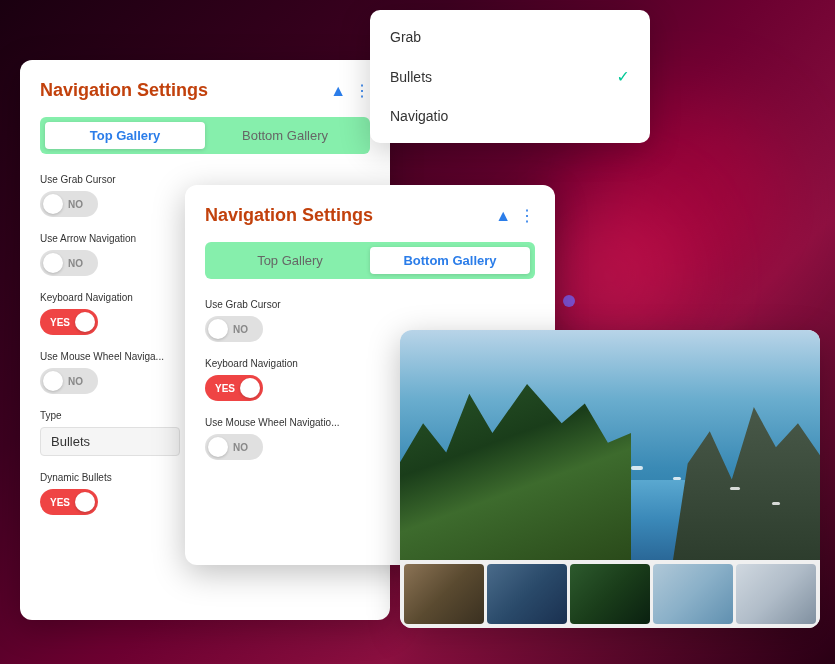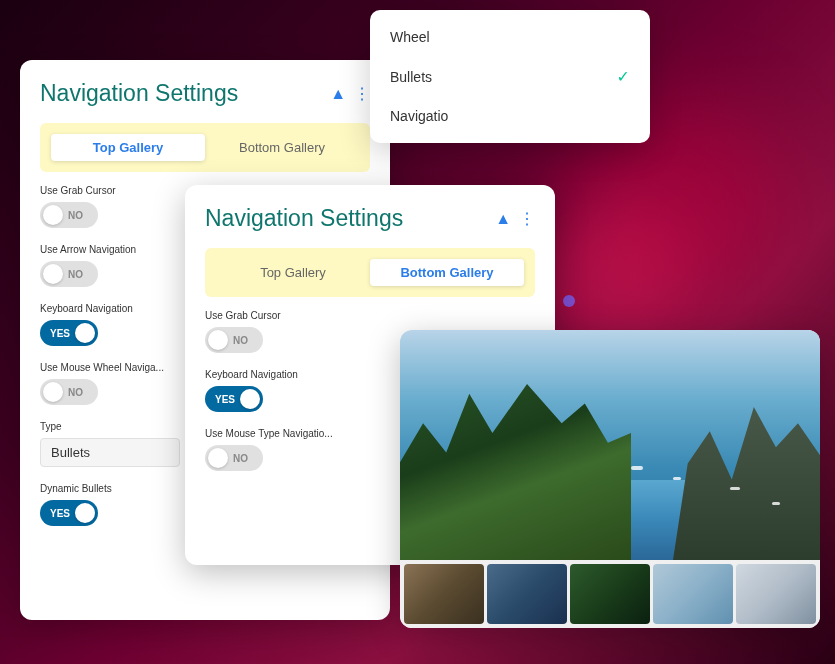--- a/index.html
+++ b/index.html
@@ -91,42 +91,42 @@
     }
 
     
     .panel-header {
       display: flex;
       align-items: center;
       justify-content: space-between;
       margin-bottom: 16px;
     }
     .panel-title {
-      color: #0f766e;
-      font-size: 23px;
-      font-weight: 400;
+      color: #c2410c;
+      font-size: 18px;
+      font-weight: 700;
     }
     .panel-header-icons {
       display: flex;
       align-items: center;
       gap: 8px;
     }
     .chevron-icon, .dots-icon {
       color: #2b7de9;
       font-size: 16px;
       cursor: pointer;
     }
 
     
     .tab-group {
       display: flex;
-      background: #fef9c3;
+      background: #86efac;
       border-radius: 6px;
-      padding: 11px;
-      margin-bottom: 13px;
+      padding: 5px;
+      margin-bottom: 20px;
     }
     .tab {
       flex: 1;
       text-align: center;
       padding: 6px 12px;
       border-radius: 4px;
       font-size: 13px;
       font-weight: 500;
       cursor: pointer;
       color: #666;
@@ -164,21 +164,21 @@
       height: 26px;
       border-radius: 13px;
       cursor: pointer;
       position: relative;
       overflow: hidden;
     }
     .toggle.off {
       background: #e0e0e0;
     }
     .toggle.on {
-      background: #0369a1;
+      background: #ef4444;
     }
     .toggle-label {
       font-size: 10px;
       font-weight: 700;
       padding: 0 6px;
     }
     .toggle.off .toggle-label {
       color: #888;
       margin-left: 22px;
     }
@@ -367,21 +367,21 @@
       <div class="toggle on">
         <span class="toggle-label">YES</span>
         <div class="toggle-knob"></div>
       </div>
     </div>
   </div>
 </div>
 
 <div class="dropdown-panel">
   <div class="dropdown-item">
-    <span>Wheel</span>
+    <span>Grab</span>
   </div>
   <div class="dropdown-item">
     <span>Bullets</span>
     <span class="check-icon">✓</span>
   </div>
   <div class="dropdown-item">
     <span>Navigatio</span>
   </div>
 </div>
 
@@ -413,21 +413,21 @@
     <div class="setting-label">Keyboard Navigation</div>
     <div class="toggle-wrap">
       <div class="toggle on">
         <span class="toggle-label">YES</span>
         <div class="toggle-knob"></div>
       </div>
     </div>
   </div>
 
   <div class="setting-row">
-    <div class="setting-label">Use Mouse Type Navigatio...</div>
+    <div class="setting-label">Use Mouse Wheel Navigatio...</div>
     <div class="toggle-wrap">
       <div class="toggle off">
         <div class="toggle-knob"></div>
         <span class="toggle-label">NO</span>
       </div>
     </div>
   </div>
 </div>
 
 <div class="image-panel">

